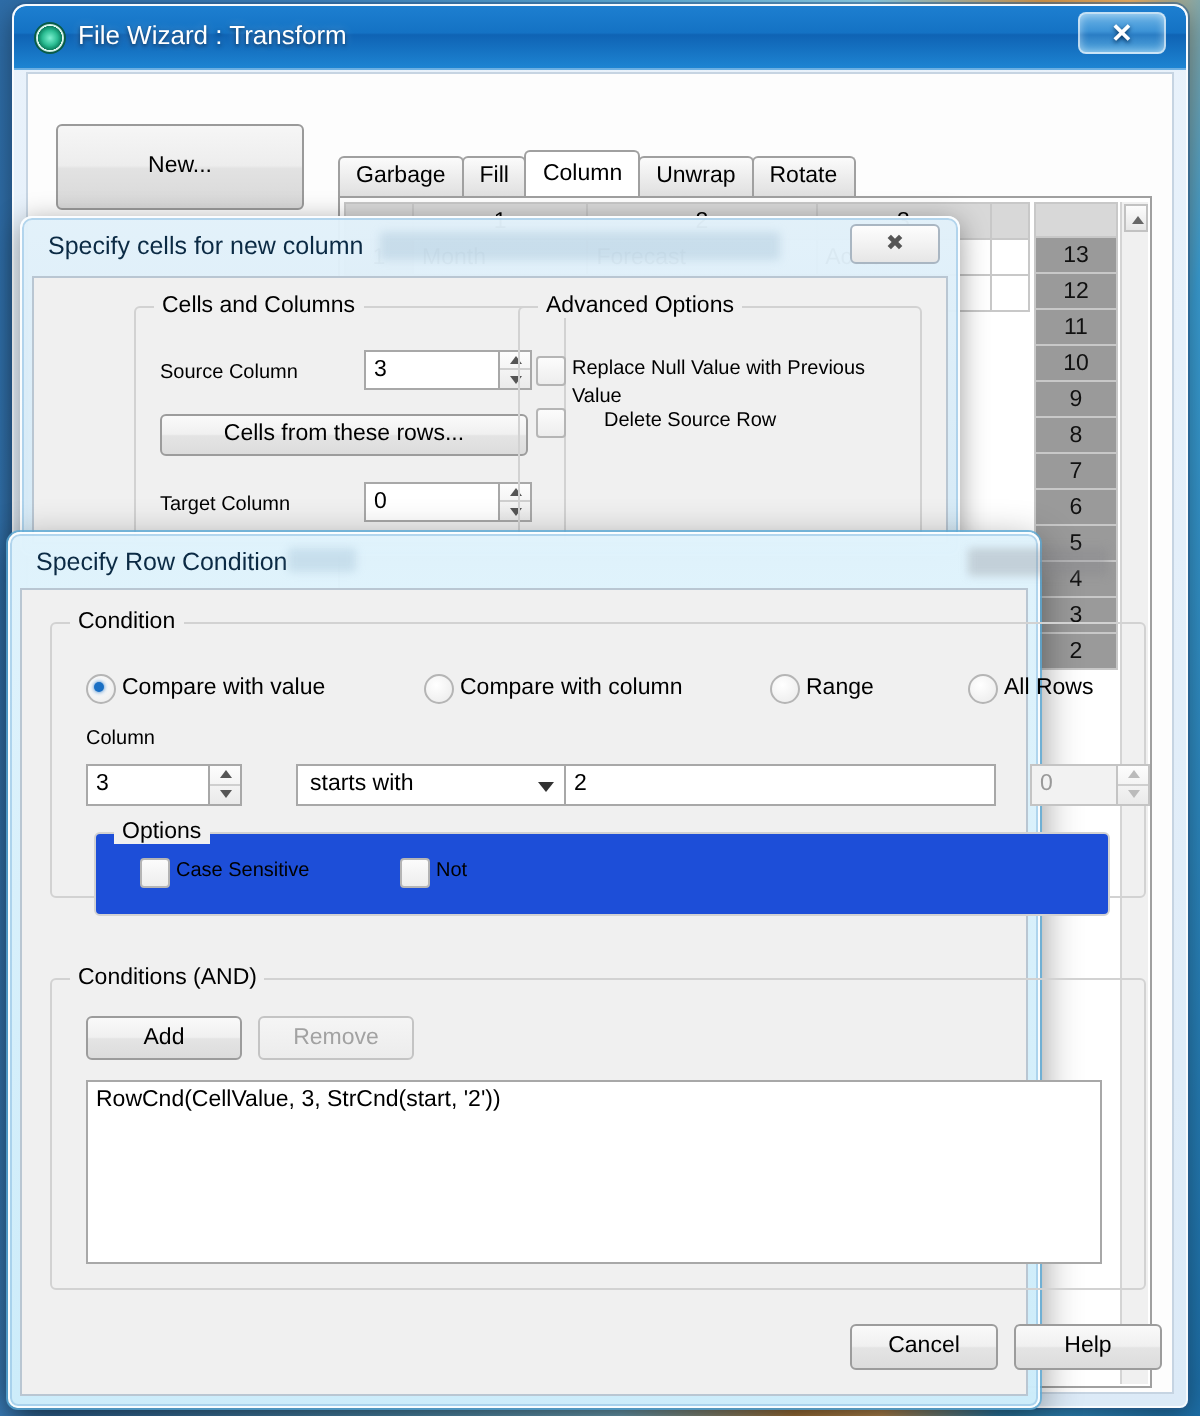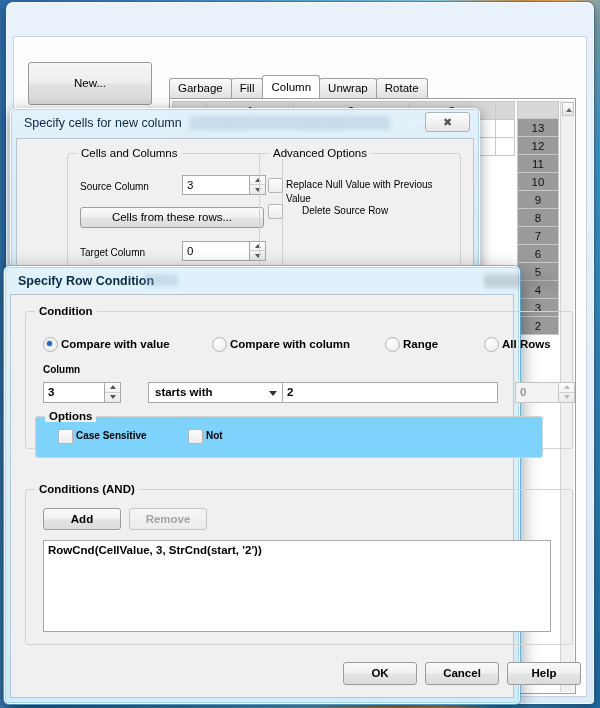--- a/index.html
+++ b/index.html
@@ -163,21 +163,20 @@
     border:1px solid #a9b6c2; border-radius:3px;
     text-align:center; line-height:18px; font-size:11px; color:#555;
     cursor:pointer;
   }
 
   
   .dlg-rowcond {
     left: 4px; top: 266px; width: 516px; height: 438px;
     background: linear-gradient(180deg, rgba(224,243,252,.98) 0%, rgba(204,236,250,.98) 100%);
     box-shadow: 0 0 0 1px rgba(90,170,215,.8), 0 6px 20px rgba(0,0,0,.45);
-    font-weight: bold;
   }
   .dlg-rowcond .dlg-body { top: 28px; background:#f0f0f0; }
 
   
   .group {
     position: absolute;
     border: 1px solid #d2d2d2; border-radius: 3px;
   }
   .group > .legend {
     position: absolute; top: -7px; left: 9px;
@@ -266,20 +265,25 @@
   }
 </style>
 </head>
 <body>
 
 <div id="root">
 
   <div class="desktop"></div>
 
   <div class="win-main">
+    <div class="win-main-titlebar">
+      <div class="title-ico"></div>
+      <div class="title-text">File Wizard : Transform</div>
+      <div class="btn-close-main">✕</div>
+    </div>
 
     <div class="win-main-body">
 
       <div class="btn-new">New...</div>
 
       <div class="tabstrip">
         <div class="tab">Garbage</div>
         <div class="tab">Fill</div>
         <div class="tab active">Column</div>
         <div class="tab">Unwrap</div>
@@ -401,37 +405,36 @@
         <div class="combo" style="left:122px; top:70px; width:136px; height:21px;">starts with</div>
 
         <div class="txt" style="left:256px; top:70px; width:216px; height:21px; line-height:19px;">2</div>
 
         <div class="txt disabled" style="left:489px; top:70px; width:44px; height:21px; line-height:19px;">0</div>
         <div class="spin disabled" style="left:533px; top:70px; height:21px; border-color:#c4c4c4;">
           <i class="up"></i>
             <i class="dn"></i>
         </div>
 
-        <div class="group" style="left:9px; top:104px; width:508px; height:42px; background:#7dd3fc;">
+        <div class="group" style="left:21px; top:104px; width:508px; height:42px; background:#1d4ed8;">
           <span class="legend">Options</span>
           <div class="chk" style="left:22px; top:12px;">Case Sensitive</div>
           <div class="chk" style="left:152px; top:12px;">Not</div>
         </div>
       </div>
 
       <div class="group" style="left:14px; top:194px; width:548px; height:156px;">
         <span class="legend">Conditions (AND)</span>
 
         <div class="btn" style="left:17px; top:18px; width:78px; height:22px; line-height:20px;">Add</div>
         <div class="btn disabled" style="left:103px; top:18px; width:78px; height:22px; line-height:20px;">Remove</div>
 
         <div class="listbox" style="left:17px; top:50px; width:508px; height:92px;">
           <div>RowCnd(CellValue, 3, StrCnd(start, '2'))</div>
         </div>
       </div>
 
-      <div class="btn" style="left:332px; top:367px; width:74px; height:23px; line-height:21px;">OK</div>
       <div class="btn" style="left:414px; top:367px; width:74px; height:23px; line-height:21px;">Cancel</div>
       <div class="btn" style="left:496px; top:367px; width:74px; height:23px; line-height:21px;">Help</div>
     </div>
   </div>
 
 </div>
 
 </body></html>

